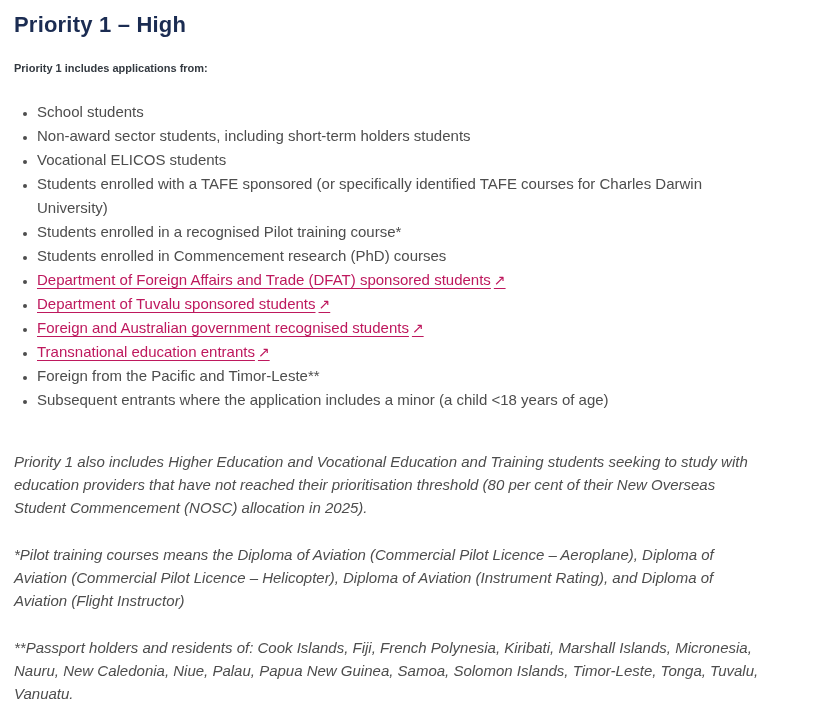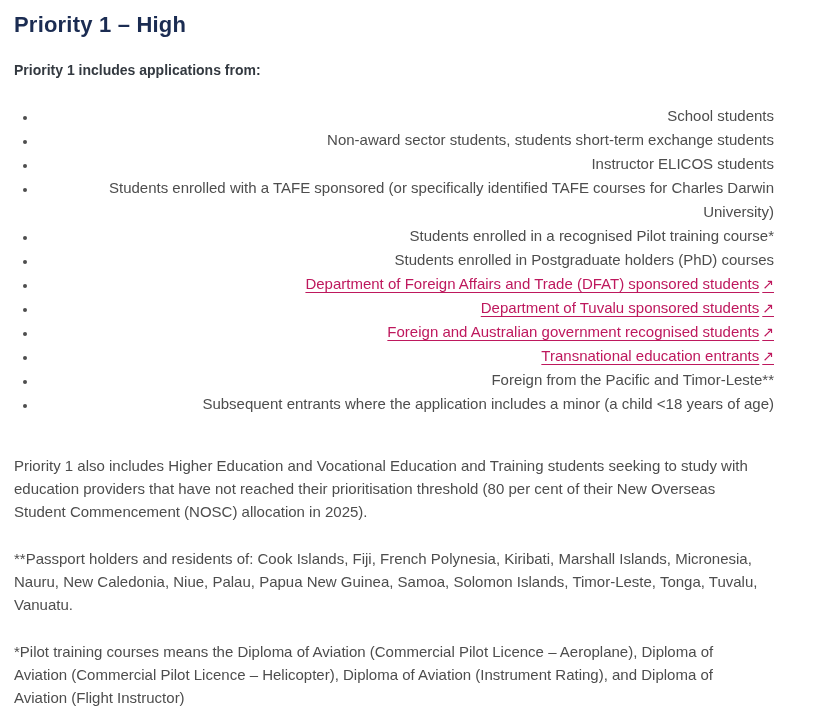--- a/index.html
+++ b/index.html
@@ -17,30 +17,29 @@
   .content { width: 790px; }
   h1.title {
     color: #1b2c52;
     font-size: 22px;
     font-weight: 700;
     letter-spacing: 0.2px;
     margin-bottom: 24px;
   }
   p.intro {
     color: #333940;
-    font-size: 14px;
+    font-size: 11px;
     font-weight: 700;
     margin-bottom: 26px;
   }
   ul.priority-list {
     list-style: disc outside;
     padding-left: 23px;
     margin-bottom: 38px;
     max-width: 760px;
-    text-align: right;
   }
   ul.priority-list li {
     color: #4d4d4d;
     font-size: 15px;
     line-height: 24px;
   }
   ul.priority-list li::marker {
     color: #4d4d4d;
     font-size: 12px;
   }
@@ -53,50 +52,51 @@
   a.link .ext {
     font-size: 14px;
     padding-left: 3px;
   }
   p.body-para {
     color: #4d4d4d;
     font-size: 15px;
     line-height: 23px;
     max-width: 748px;
     margin-bottom: 24px;
+    font-style: italic;
   }
 </style>
 </head>
 <body>
 
 <div class="page">
   <div class="content">
 
     <h1 class="title">Priority 1 – High</h1>
 
     <p class="intro">Priority 1 includes applications from:</p>
 
     <ul class="priority-list">
       <li>
         <span>School students</span>
       </li>
       <li>
-        <span>Non-award sector students, students short-term exchange students</span>
+        <span>Non-award sector students, including short-term holders students</span>
       </li>
       <li>
-        <span>Instructor ELICOS students</span>
+        <span>Vocational ELICOS students</span>
       </li>
       <li>
         <span>Students enrolled with a TAFE sponsored (or specifically identified TAFE courses for Charles Darwin University)</span>
       </li>
       <li>
         <span>Students enrolled in a recognised Pilot training course*</span>
       </li>
       <li>
-        <span>Students enrolled in Postgraduate holders (PhD) courses</span>
+        <span>Students enrolled in Commencement research (PhD) courses</span>
       </li>
       <li>
         <a class="link" href="#"><span>Department of Foreign Affairs and Trade (DFAT) sponsored students</span><span class="ext">↗</span></a>
       </li>
       <li>
         <a class="link" href="#"><span>Department of Tuvalu sponsored students</span><span class="ext">↗</span></a>
       </li>
       <li>
         <a class="link" href="#"><span>Foreign and Australian government recognised students</span><span class="ext">↗</span></a>
       </li>
@@ -106,18 +106,18 @@
       <li>
         <span>Foreign from the Pacific and Timor-Leste**</span>
       </li>
       <li>
         <span>Subsequent entrants where the application includes a minor (a child &lt;18 years of age)</span>
       </li>
     </ul>
 
     <p class="body-para">Priority 1 also includes Higher Education and Vocational Education and Training students seeking to study with education providers that have not reached their prioritisation threshold (80 per cent of their New Overseas Student Commencement (NOSC) allocation in 2025).</p>
 
+    <p class="body-para">*Pilot training courses means the Diploma of Aviation (Commercial Pilot Licence – Aeroplane), Diploma of Aviation (Commercial Pilot Licence – Helicopter), Diploma of Aviation (Instrument Rating), and Diploma of Aviation (Flight Instructor)</p>
+
     <p class="body-para">**Passport holders and residents of: Cook Islands, Fiji, French Polynesia, Kiribati, Marshall Islands, Micronesia, Nauru, New Caledonia, Niue, Palau, Papua New Guinea, Samoa, Solomon Islands, Timor-Leste, Tonga, Tuvalu, Vanuatu.</p>
-
-    <p class="body-para">*Pilot training courses means the Diploma of Aviation (Commercial Pilot Licence – Aeroplane), Diploma of Aviation (Commercial Pilot Licence – Helicopter), Diploma of Aviation (Instrument Rating), and Diploma of Aviation (Flight Instructor)</p>
 
   </div>
 </div>
 
 </body></html>

